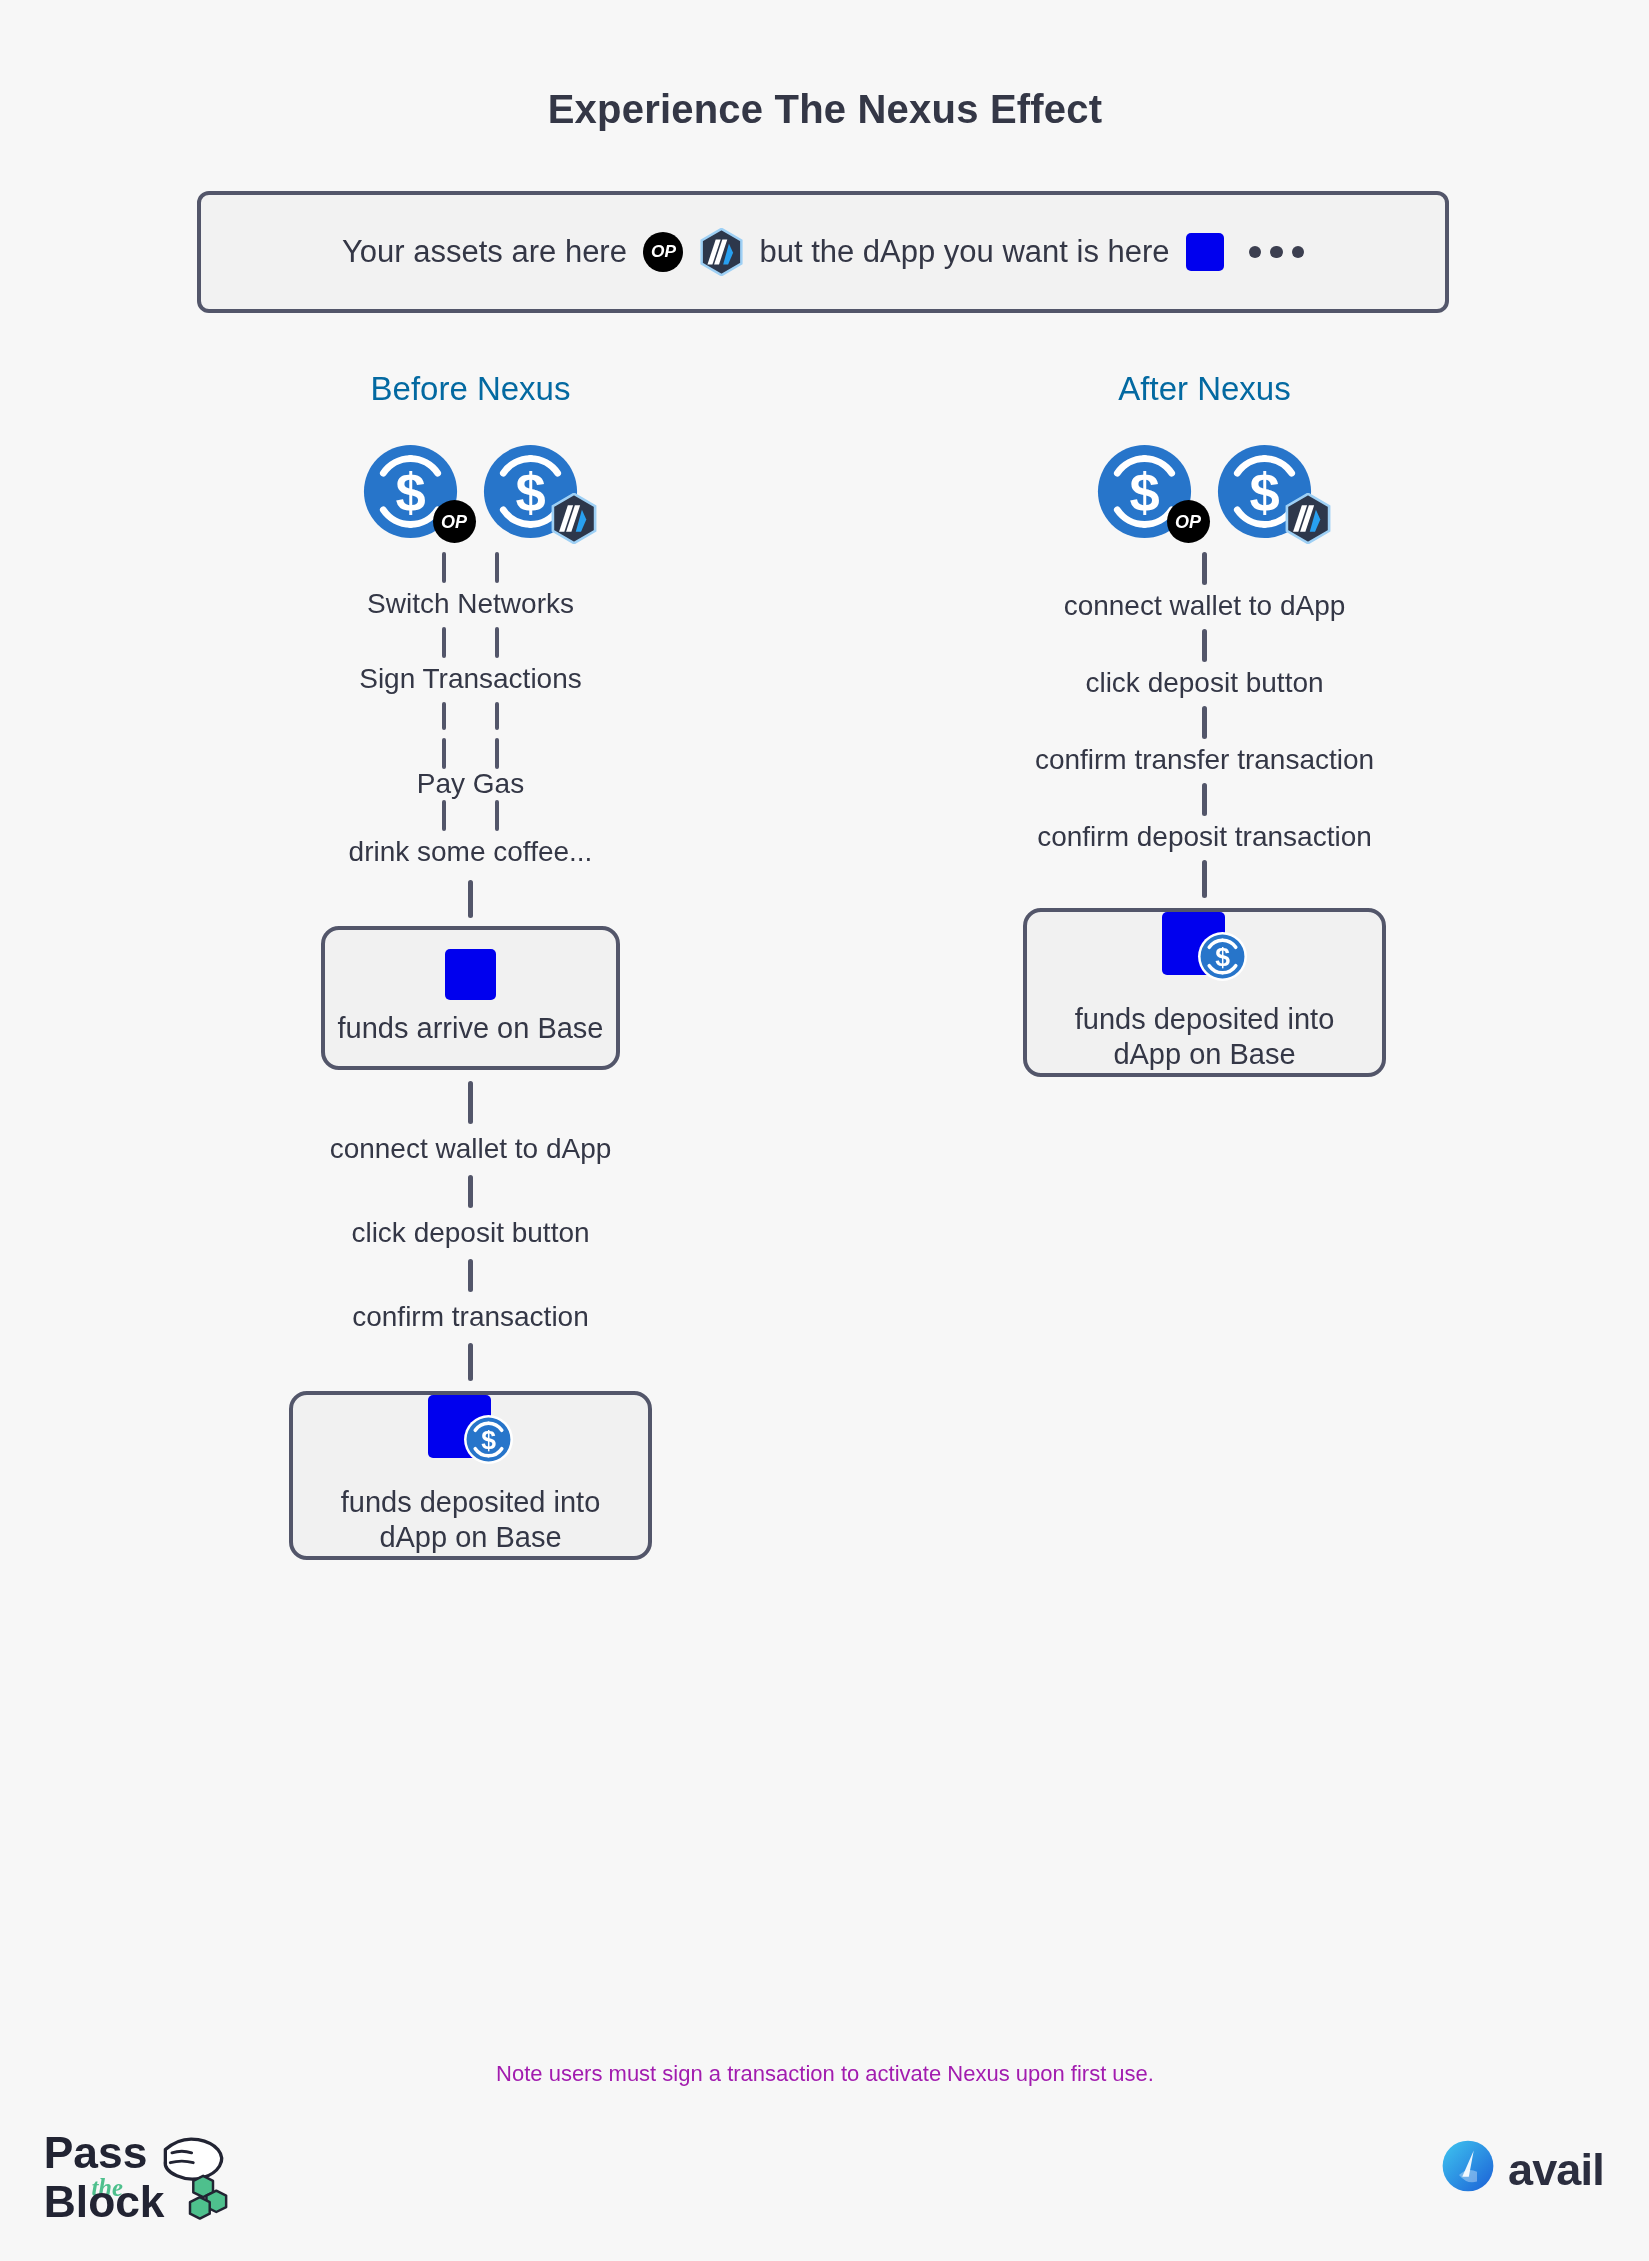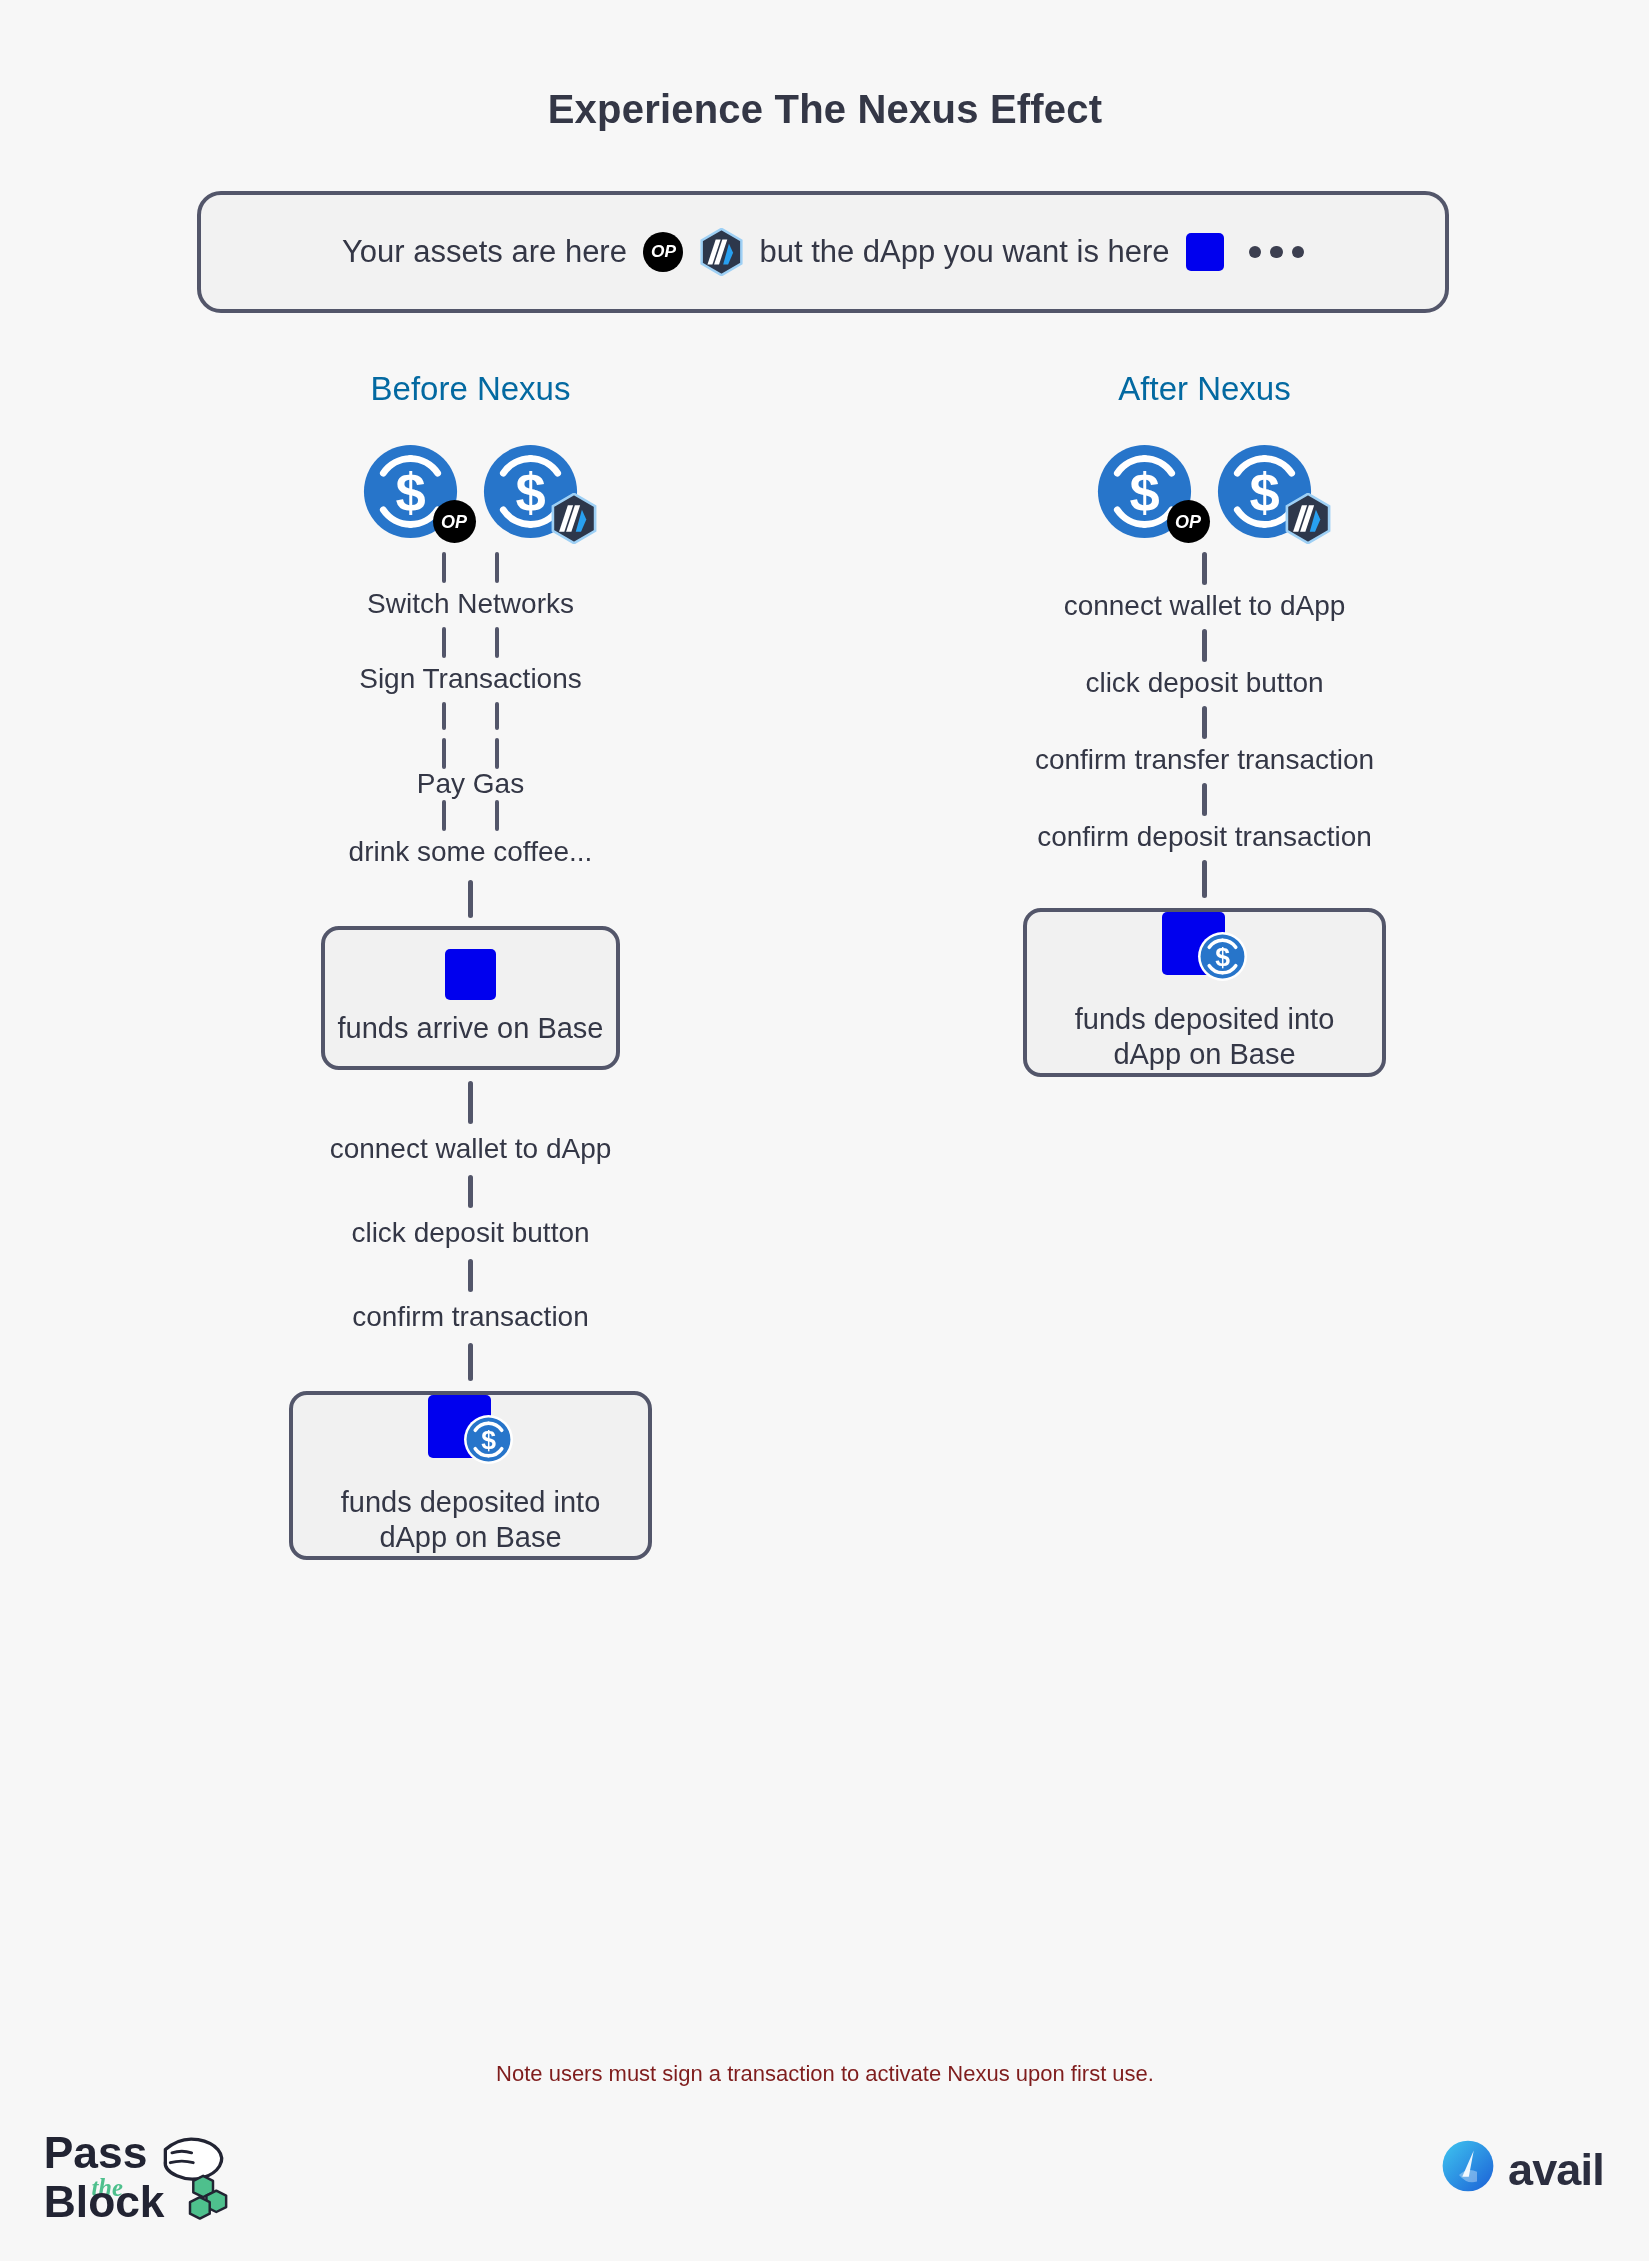--- a/index.html
+++ b/index.html
@@ -31,21 +31,21 @@
 
   
   .banner {
     position: absolute;
     left: 197px;
     top: 191px;
     width: 1252px;
     height: 122px;
     box-sizing: border-box;
     border: 4.1px solid #53566a;
-    border-radius: 24px;
+    border-radius: 12px;
     background: #f2f2f2;
     display: flex;
     align-items: center;
     justify-content: center;
     gap: 16.5px;
   }
   .banner-text {
     font-size: 31px;
     color: #343746;
     white-space: nowrap;
@@ -185,21 +185,21 @@
   }
 
   
   .footer-note {
     position: absolute;
     top: 2061px;
     left: 0;
     width: 1650px;
     text-align: center;
     font-size: 22px;
-    color: #7f1d1d;
+    color: #a21caf;
   }
   .brand-left {
     position: absolute;
     left: 40px;
     top: 2120px;
     width: 231px;
     height: 115px;
   }
   .brand-right {
     position: absolute;

